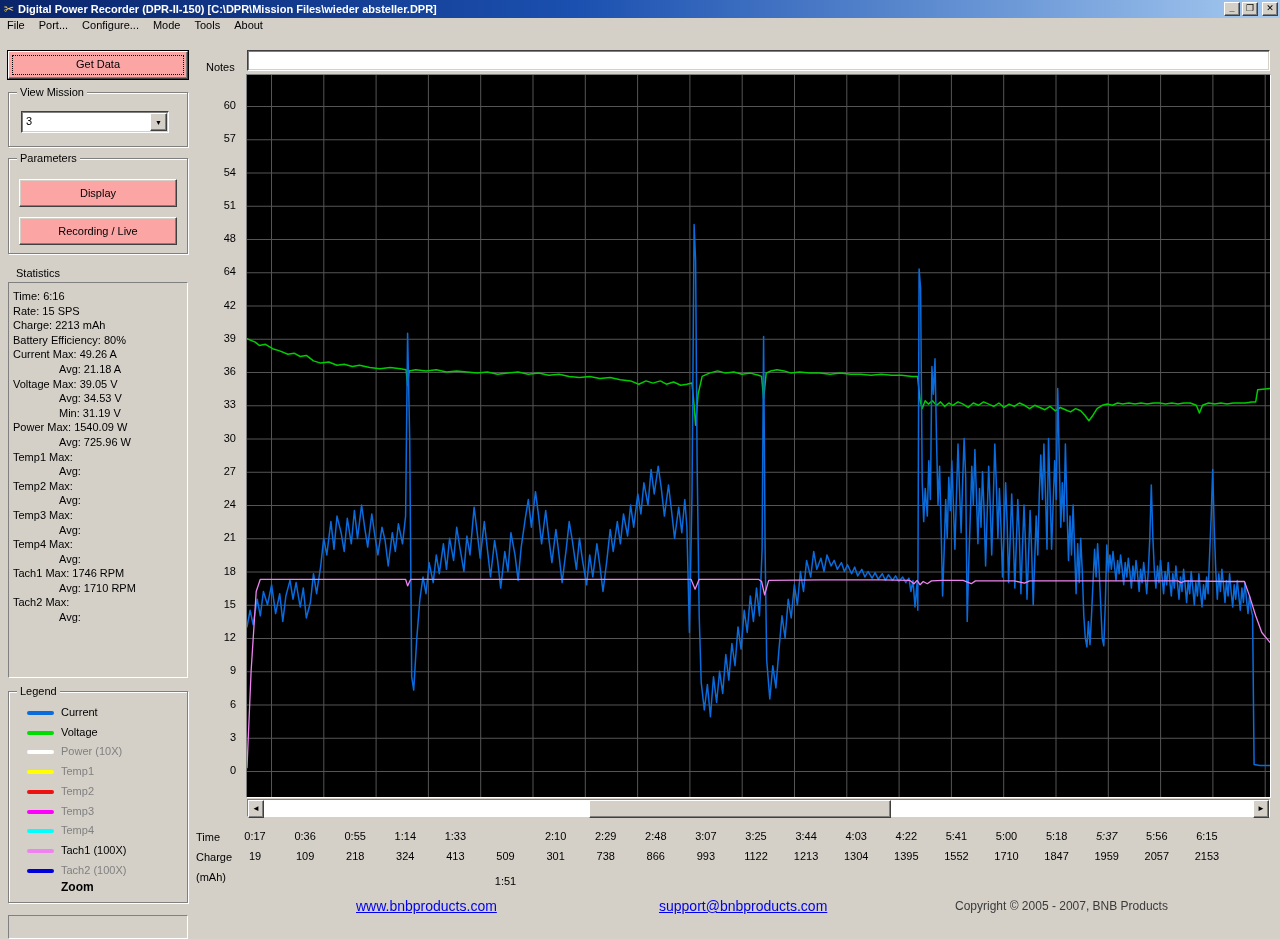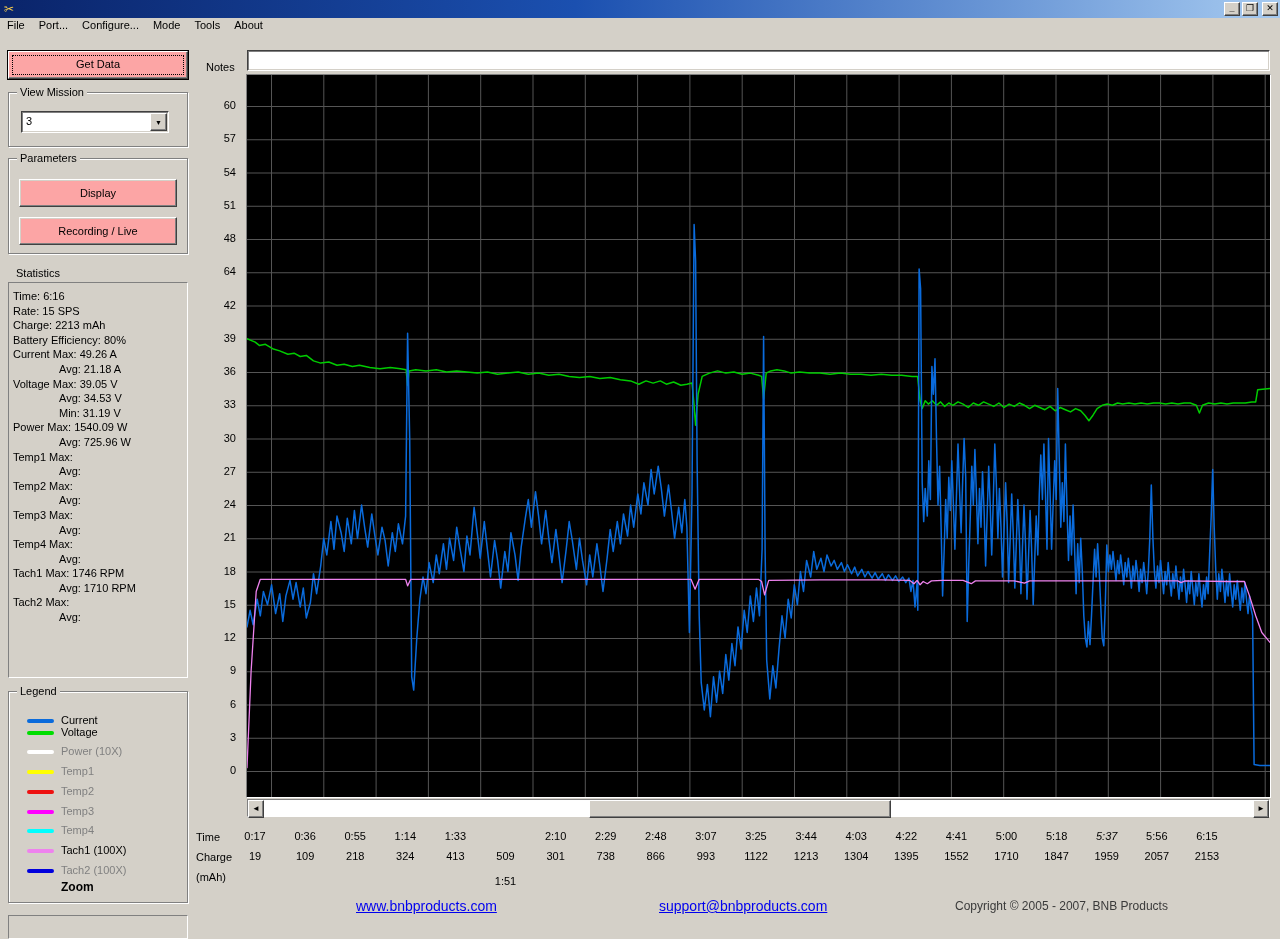--- a/index.html
+++ b/index.html
@@ -76,20 +76,21 @@
 
   
   .footer-link { position:absolute; top:898px; font-size:14px; text-decoration:underline; }
   #copyright { position:absolute; left:955px; top:899px; font-size:12px; color:#3a3a3a; }
 </style>
 </head>
 <body>
 
 <div class="titlebar">
   <span class="app-icon">✂</span>
+  <span class="title-text">Digital Power Recorder (DPR-II-150) [C:\DPR\Mission Files\wieder absteller.DPR]</span>
   <span class="winbtns">
       <div class="win-btn">_</div>
       <div class="win-btn">❐</div>
       <div class="win-btn" style="margin-left: 2px;">✕</div>
     </span>
 </div>
 
 <div class="menubar" id="menubar">
     <div class="menu-item">File</div>
     <div class="menu-item">Port...</div>
@@ -140,21 +141,21 @@
     <div class="stat-line">Temp4 Max:</div>
     <div class="stat-line stat-indent">Avg:</div>
     <div class="stat-line">Tach1 Max: 1746 RPM</div>
     <div class="stat-line stat-indent">Avg: 1710 RPM</div>
     <div class="stat-line">Tach2 Max:</div>
     <div class="stat-line stat-indent">Avg:</div>
   </div>
 
 <div class="groupbox" id="gb-legend">
   <span class="gb-label">Legend</span>
-<div class="legend-item" style="top: 13px; margin-top: 8px;">
+<div class="legend-item" style="top: 13px;">
       <span class="legend-swatch" style="background: rgb(10, 107, 220);"></span>
       <span class="legend-text" style="color: rgb(0, 0, 0);">Current</span>
     </div>
     <div class="legend-item" style="top: 32.7px;">
       <span class="legend-swatch" style="background: rgb(0, 221, 0);"></span>
       <span class="legend-text" style="color: rgb(0, 0, 0);">Voltage</span>
     </div>
     <div class="legend-item" style="top: 52.4px;">
       <span class="legend-swatch" style="background: rgb(255, 255, 255);"></span>
       <span class="legend-text" style="color: rgb(128, 128, 128);">Power  (10X)</span>
@@ -281,21 +282,21 @@
     <span class="x-tick" style="left: 208.4px;">1:33</span>
     <span class="x-tick" style="left: 258.5px; margin-top: 45px;">1:51</span>
     <span class="x-tick" style="left: 308.6px;">2:10</span>
     <span class="x-tick" style="left: 358.7px;">2:29</span>
     <span class="x-tick" style="left: 408.8px;">2:48</span>
     <span class="x-tick" style="left: 458.9px;">3:07</span>
     <span class="x-tick" style="left: 509px;">3:25</span>
     <span class="x-tick" style="left: 559.1px;">3:44</span>
     <span class="x-tick" style="left: 609.2px;">4:03</span>
     <span class="x-tick" style="left: 659.3px;">4:22</span>
-    <span class="x-tick" style="left: 709.4px;">4:41</span>
+    <span class="x-tick" style="left: 709.4px;">5:41</span>
     <span class="x-tick" style="left: 759.5px;">5:00</span>
     <span class="x-tick" style="left: 809.6px;">5:18</span>
     <span class="x-tick" style="left: 859.7px; font-style: italic;">5:37</span>
     <span class="x-tick" style="left: 909.8px;">5:56</span>
     <span class="x-tick" style="left: 959.9px;">6:15</span>
   </div>
 <div id="charge-row">
     <span class="x-tick" style="left: 8px;">19</span>
     <span class="x-tick" style="left: 58.1px;">109</span>
     <span class="x-tick" style="left: 108.2px;">218</span>

